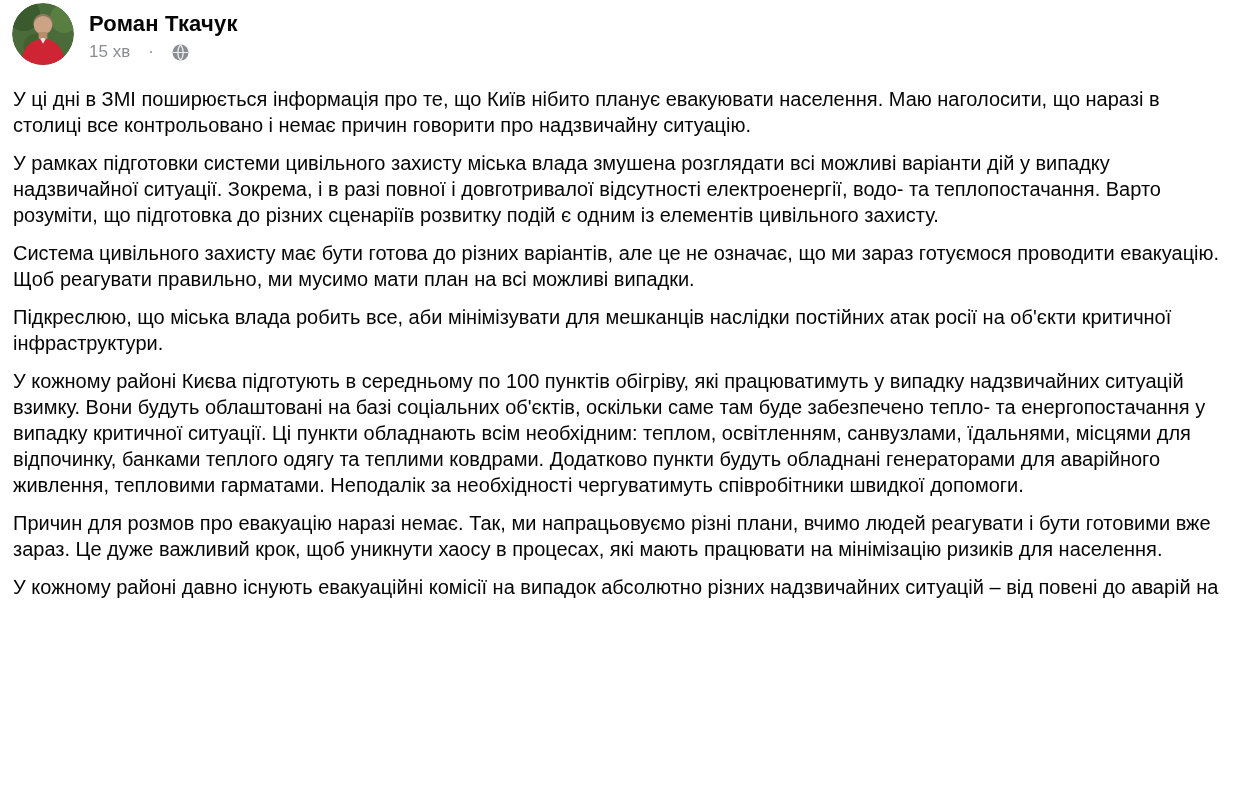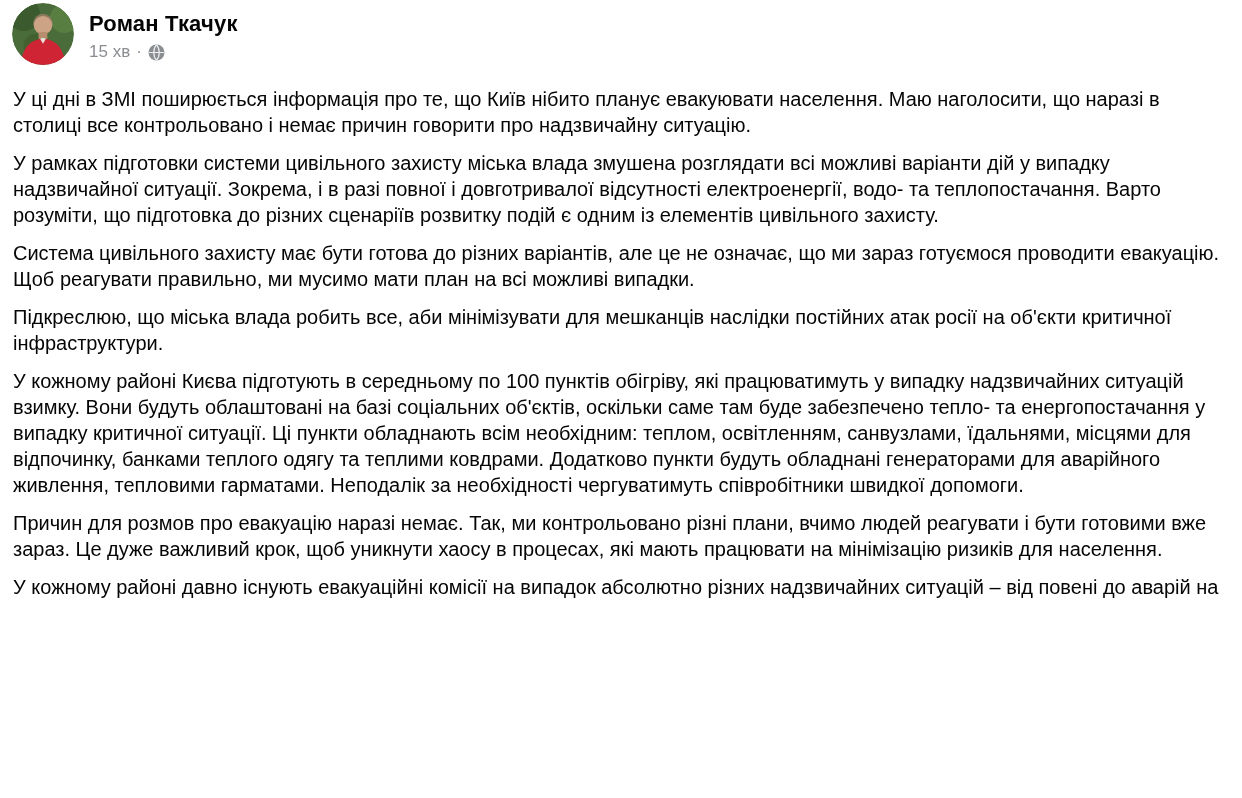--- a/index.html
+++ b/index.html
@@ -38,21 +38,21 @@
     font-size: 22px;
     font-weight: 700;
     line-height: 26px;
     color: #050505;
     letter-spacing: 0.2px;
     cursor: pointer;
   }
   .meta-row {
     display: flex;
     align-items: center;
-    gap: 6px;
+    gap: 18px;
     margin-top: 5px;
     font-size: 17px;
     line-height: 20px;
     color: #8a8d91;
   }
   .meta-row .time { cursor: pointer; }
   .privacy-icon { display: inline-flex; margin-top: 1px; }
   .body-text {
     padding: 21px 14px 0 13px;
     font-size: 20px;
@@ -122,21 +122,21 @@
       </div>
     </div>
   </div>
 
   <div class="body-text">
     <p>У ці дні в ЗМІ поширюється інформація про те, що Київ нібито планує евакуювати населення. Маю наголосити, що наразі в столиці все контрольовано і немає причин говорити про надзвичайну ситуацію.</p>
     <p>У рамках підготовки системи цивільного захисту міська влада змушена розглядати всі можливі варіанти дій у випадку надзвичайної ситуації. Зокрема, і в разі повної і довготривалої відсутності електроенергії, водо- та теплопостачання. Варто розуміти, що підготовка до різних сценаріїв розвитку подій є одним із елементів цивільного захисту.</p>
     <p>Система цивільного захисту має бути готова до різних варіантів, але це не означає, що ми зараз готуємося проводити евакуацію. Щоб реагувати правильно, ми мусимо мати план на всі можливі випадки.</p>
     <p>Підкреслюю, що міська влада робить все, аби мінімізувати для мешканців наслідки постійних атак росії на об'єкти критичної інфраструктури.</p>
     <p>У кожному районі Києва підготують в середньому по 100 пунктів обігріву, які працюватимуть у випадку надзвичайних ситуацій взимку. Вони будуть облаштовані на базі соціальних об'єктів, оскільки саме там буде забезпечено тепло- та енергопостачання у випадку критичної ситуації. Ці пункти обладнають всім необхідним: теплом, освітленням, санвузлами, їдальнями, місцями для відпочинку, банками теплого одягу та теплими ковдрами. Додатково пункти будуть обладнані генераторами для аварійного живлення, тепловими гарматами. Неподалік за необхідності чергуватимуть співробітники швидкої допомоги.</p>
-    <p>Причин для розмов про евакуацію наразі немає. Так, ми контрольовано різні плани, вчимо людей реагувати і бути готовими вже зараз. Це дуже важливий крок, щоб уникнути хаосу в процесах, які мають працювати на мінімізацію ризиків для населення.</p>
+    <p>Причин для розмов про евакуацію наразі немає. Так, ми напрацьовуємо різні плани, вчимо людей реагувати і бути готовими вже зараз. Це дуже важливий крок, щоб уникнути хаосу в процесах, які мають працювати на мінімізацію ризиків для населення.</p>
     <p>У кожному районі давно існують евакуаційні комісії на випадок абсолютно різних надзвичайних ситуацій – від повені до аварій на об'єктах критичної інфраструктури. Для нас важливо уникати паніки і дезінформації, тому, вкотре прошу ЗМІ не маніпулювати інформацією.</p>
   </div>
 
   <div class="watermark">
     <span>ТР</span>
     <span class="bolt">
       <svg viewBox="0 0 24 40" width="33" height="56">
         <path d="M14 0 L2 23 h7.5 L6 40 L22.5 13.5 h-8.5 L20.5 0 Z" fill="#f3c43a" fill-opacity="0.55" stroke="#7a7a7a" stroke-opacity="0.35" stroke-width="1"></path>
       </svg>
     </span>

